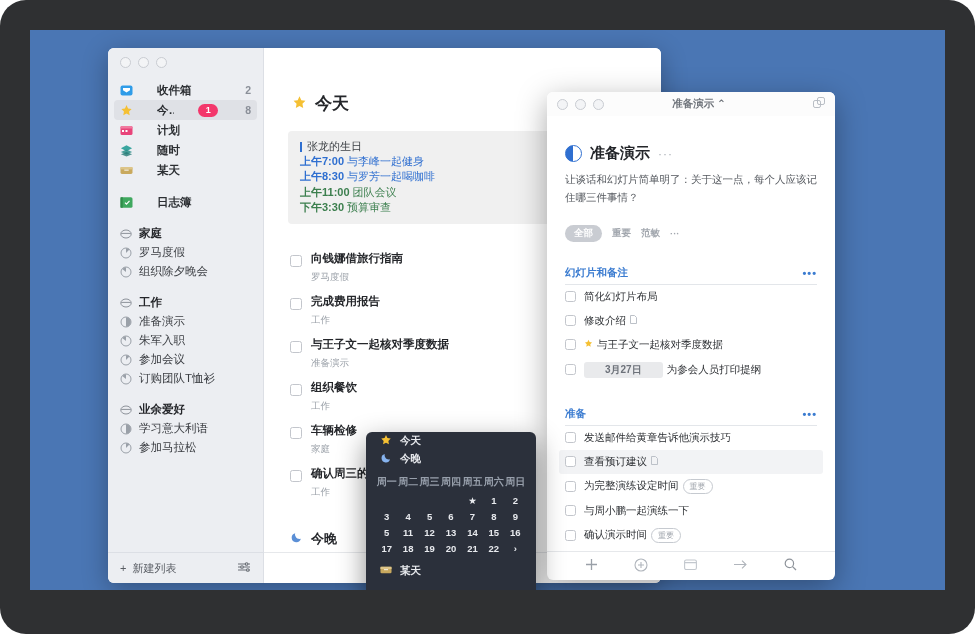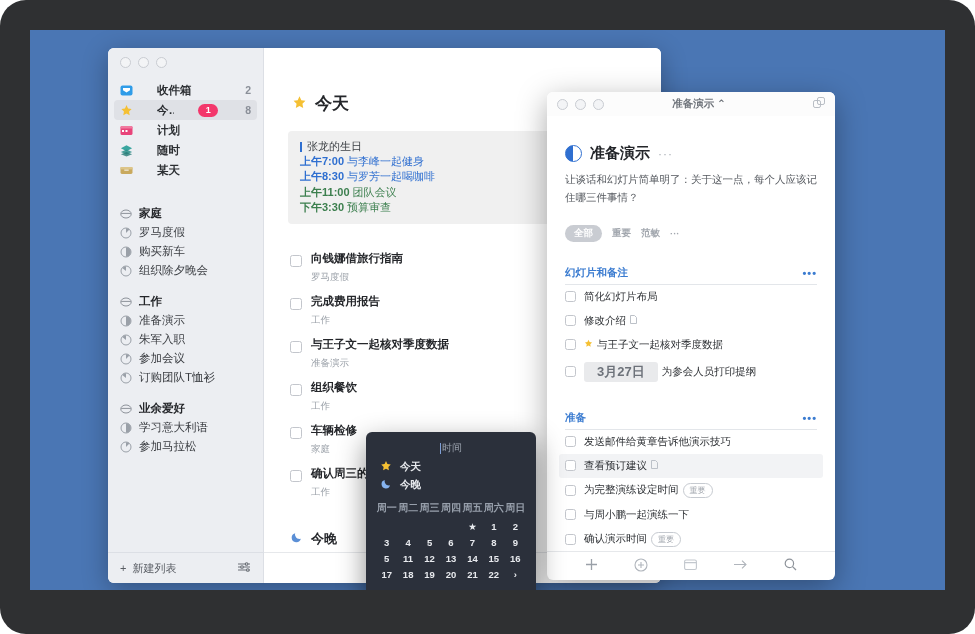--- a/index.html
+++ b/index.html
@@ -131,21 +131,21 @@
     display:flex;align-items:center;justify-content:space-between;
     border-bottom:1px solid #e3e6ea;padding-bottom:4px;
   }
   .wf-sect-title{font-size:10.5px;font-weight:bold;color:#3a7bd0;}
   .wf-sect-dots{color:#3a7bd0;font-size:11px;letter-spacing:1px;font-weight:bold;}
   .wf-item{display:flex;align-items:center;gap:8px;padding:5px 6px;margin:0 -6px;border-radius:3px;}
   .wf-item.hl{background:#f2f3f5;}
   .wf-cbox{width:9px;height:9px;flex:0 0 9px;border:1px solid #c3c6cc;border-radius:2.5px;background:#fff;}
   .wf-label{font-size:10.5px;color:#2c2f33;display:flex;align-items:center;gap:4px;white-space:nowrap;}
   .date-chip{
-    background:#e9eaec;color:#6d727a;font-size:13px;border-radius:3px;padding:1px 13px;font-weight:bold;
+    background:#e9eaec;color:#6d727a;font-size:10px;border-radius:3px;padding:1px 21px;font-weight:bold;
   }
   .imp-chip{
     border:1px solid #c6cad0;color:#a2a7ae;font-size:8px;border-radius:8px;padding:1px 6px;
   }
   .wf-foot{
     height:28px;border-top:1px solid #e6e8eb;display:flex;align-items:center;
     justify-content:space-around;padding:0 20px;color:#b0b5bc;font-size:12px;
   }
 
   
@@ -235,49 +235,50 @@
                     <rect x="0.5" y="3" width="12" height="7" rx="1.4" fill="#c9a95e"></rect>
                     <rect x="0.5" y="3" width="12" height="2.4" fill="#ddc589"></rect>
                     <rect x="4.3" y="5.6" width="4.4" height="1.1" fill="#fff" opacity=".85"></rect>
                   </svg>
               </span>
               <span class="nav-label">某天</span>
             </div>
 
             <div class="nav-gap"></div>
 
+            <div class="nav-row">
+              <span class="nav-ico">
+                <svg width="13" height="13" viewBox="0 0 13 13">
+                    <rect x="0.5" y="1.2" width="12" height="10.6" rx="1.6" fill="#3fa85f"></rect>
+                    <rect x="0.5" y="1.2" width="2.2" height="10.6" fill="#2f8c49"></rect>
+                    <path d="M5 6.6l1.5 1.6 3-3.3" stroke="#fff" stroke-width="1.2" fill="none"></path>
+                  </svg>
+              </span>
+              <span class="nav-label">日志簿</span>
+            </div>
 
             <div class="nav-gap"></div>
 
             <div class="proj-row area">
               <span class="sq-ico">
                 <svg width="12" height="12" viewBox="0 0 12 12">
                     <ellipse cx="6" cy="6" rx="5.2" ry="4" fill="none" stroke="#8d929a" stroke-width="1"></ellipse>
                     <path d="M1.2 5.4h9.6" stroke="#8d929a" stroke-width="1"></path>
                   </svg>
               </span>
               <span>家庭</span>
             </div>
             <div class="proj-row">
               <span class="sq-ico">
                 <svg width="12" height="12" viewBox="0 0 12 12">
                     <circle cx="6" cy="6" r="5" fill="none" stroke="#9aa0a8" stroke-width="1"></circle>
                     <path d="M6 6V1.2A4.8 4.8 0 0 1 9.4 2.6z" fill="#9aa0a8"></path>
                   </svg>
               </span>
               <span>罗马度假</span>
-            </div>
-            <div class="proj-row">
-              <span class="sq-ico">
-                <svg width="12" height="12" viewBox="0 0 12 12">
-                    <circle cx="6" cy="6" r="5" fill="none" stroke="#9aa0a8" stroke-width="1"></circle>
-                    <path d="M6 1.2a4.8 4.8 0 0 1 0 9.6z" fill="#9aa0a8"></path>
-                  </svg>
-              </span>
-              <span>购买新车</span>
             </div>
             <div class="proj-row">
               <span class="sq-ico">
                 <svg width="12" height="12" viewBox="0 0 12 12">
                     <circle cx="6" cy="6" r="5" fill="none" stroke="#9aa0a8" stroke-width="1"></circle>
                     <path d="M6 6V1.2A4.8 4.8 0 0 0 2.3 3z" fill="#9aa0a8"></path>
                   </svg>
               </span>
               <span>组织除夕晚会</span>
             </div>
@@ -619,24 +620,20 @@
         <span>
           <svg width="13" height="13" viewBox="0 0 13 13">
               <circle cx="5.4" cy="5.4" r="4.2" fill="none" stroke="#8f949b" stroke-width="1.2"></circle>
               <path d="M8.6 8.6L12 12" stroke="#8f949b" stroke-width="1.3"></path>
             </svg>
         </span>
       </div>
     </div>
 
     <div class="popover">
-      <div class="pop-search">
-        <span class="caret"></span>
-        <span>时间</span>
-      </div>
       <div class="pop-row">
         <span>
           <svg width="12" height="12" viewBox="0 0 24 24">
               <path fill="#f5c033" d="M12 2l2.9 6.2 6.6.9-4.8 4.7 1.2 6.8L12 17.4 6.1 20.6l1.2-6.8L2.5 9.1l6.6-.9z"></path>
             </svg>
         </span>
         <span>今天</span>
       </div>
       <div class="pop-row">
         <span>

